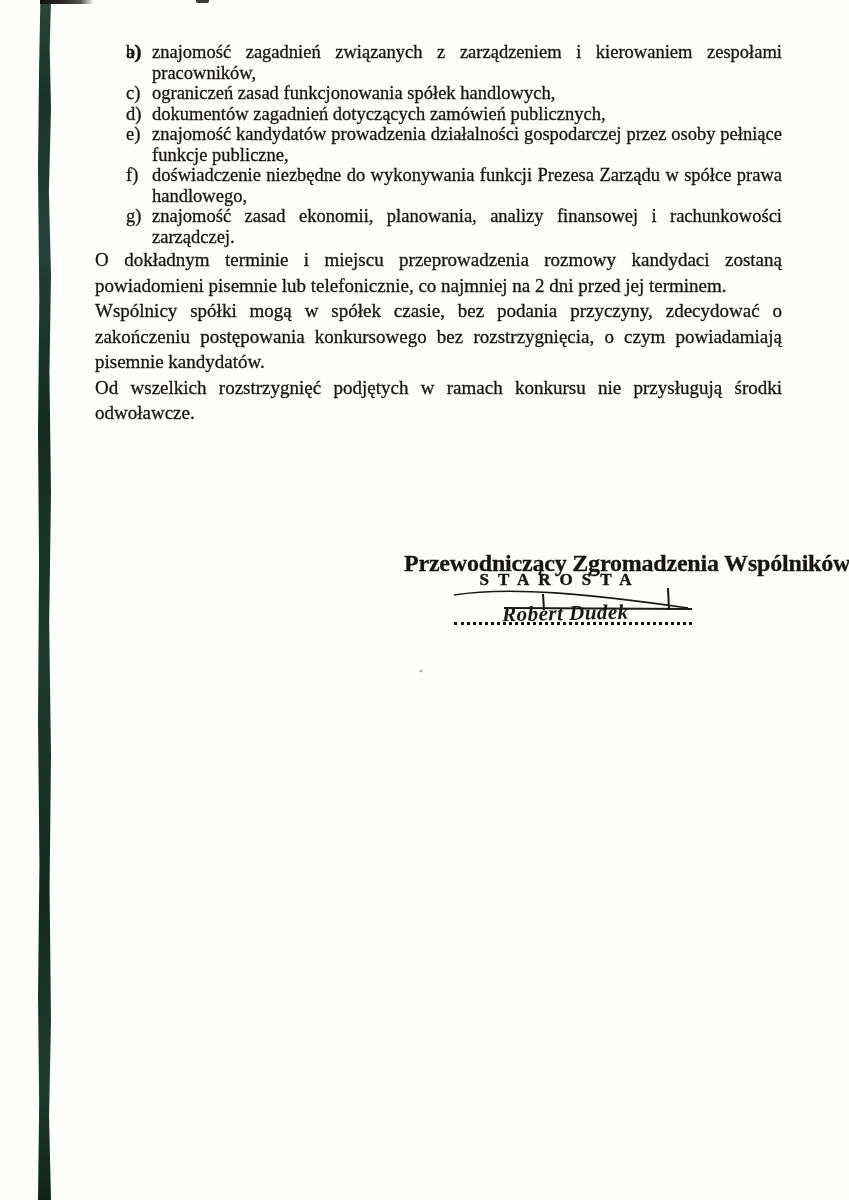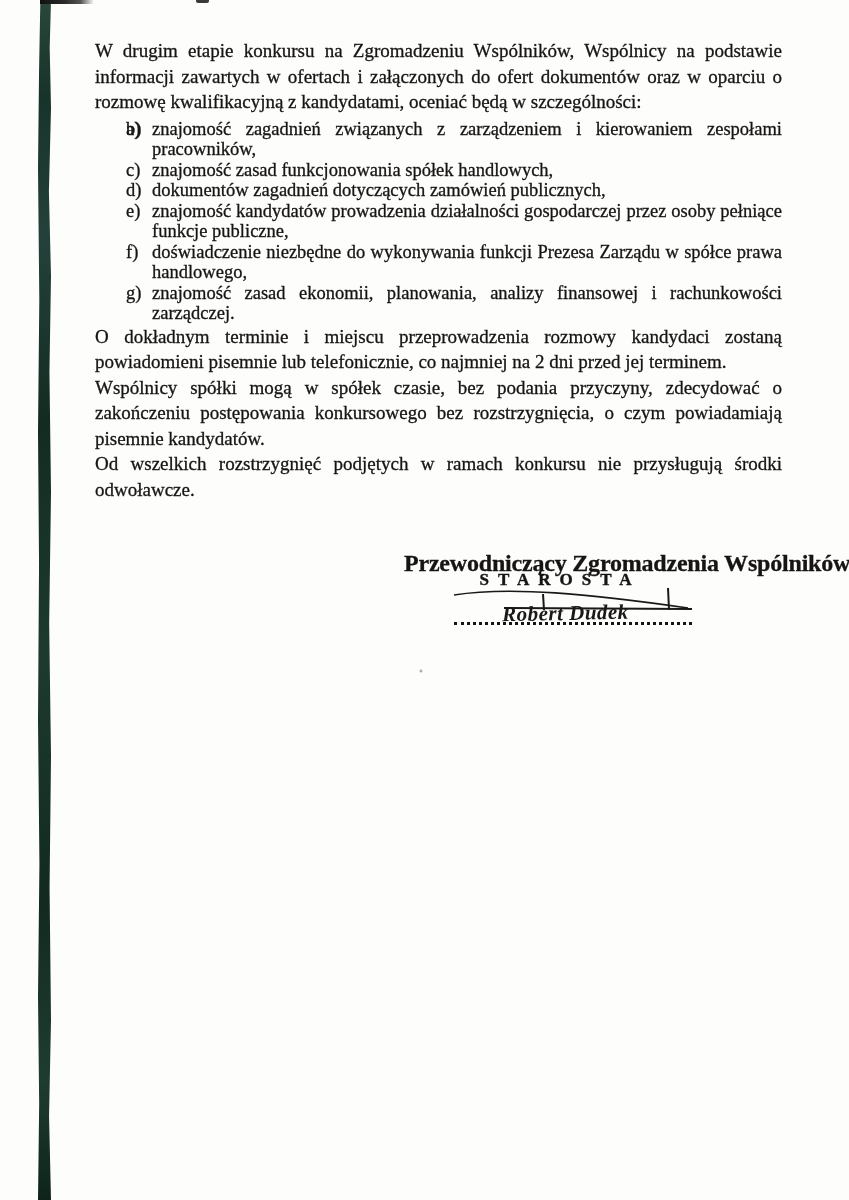--- a/index.html
+++ b/index.html
@@ -129,33 +129,32 @@
 
 <div class="page">
 
   <div class="scan-bar"></div>
   <div class="scan-streak"></div>
   <div class="scan-dash"></div>
   <div class="scan-speck"></div>
 
   <div class="content">
 
-    <p class="body-par">W drugim etapie konkursu na Zgromadzeniu Wspólników, Wspólnicy na podstawie informacji zawartych w ofertach i załączonych do ofert dokumentów oraz w oparciu o rozmowę kwalifikacyjną z kandydatami, oceniać będą w szczególności:</p>
 
     <ol class="criteria">
       <li>
         <span class="marker">a)</span>
       </li>
       <li>
         <span class="marker">b)</span>
         <span>znajomość zagadnień związanych z zarządzeniem i kierowaniem zespołami pracowników,</span>
       </li>
       <li>
         <span class="marker">c)</span>
-        <span>znajomość zasad funkcjonowania spółek handlowych,</span>
+        <span>ograniczeń zasad funkcjonowania spółek handlowych,</span>
       </li>
       <li>
         <span class="marker">d)</span>
         <span>dokumentów zagadnień dotyczących zamówień publicznych,</span>
       </li>
       <li>
         <span class="marker">e)</span>
         <span>znajomość kandydatów prowadzenia działalności gospodarczej przez osoby pełniące funkcje publiczne,</span>
       </li>
       <li>

